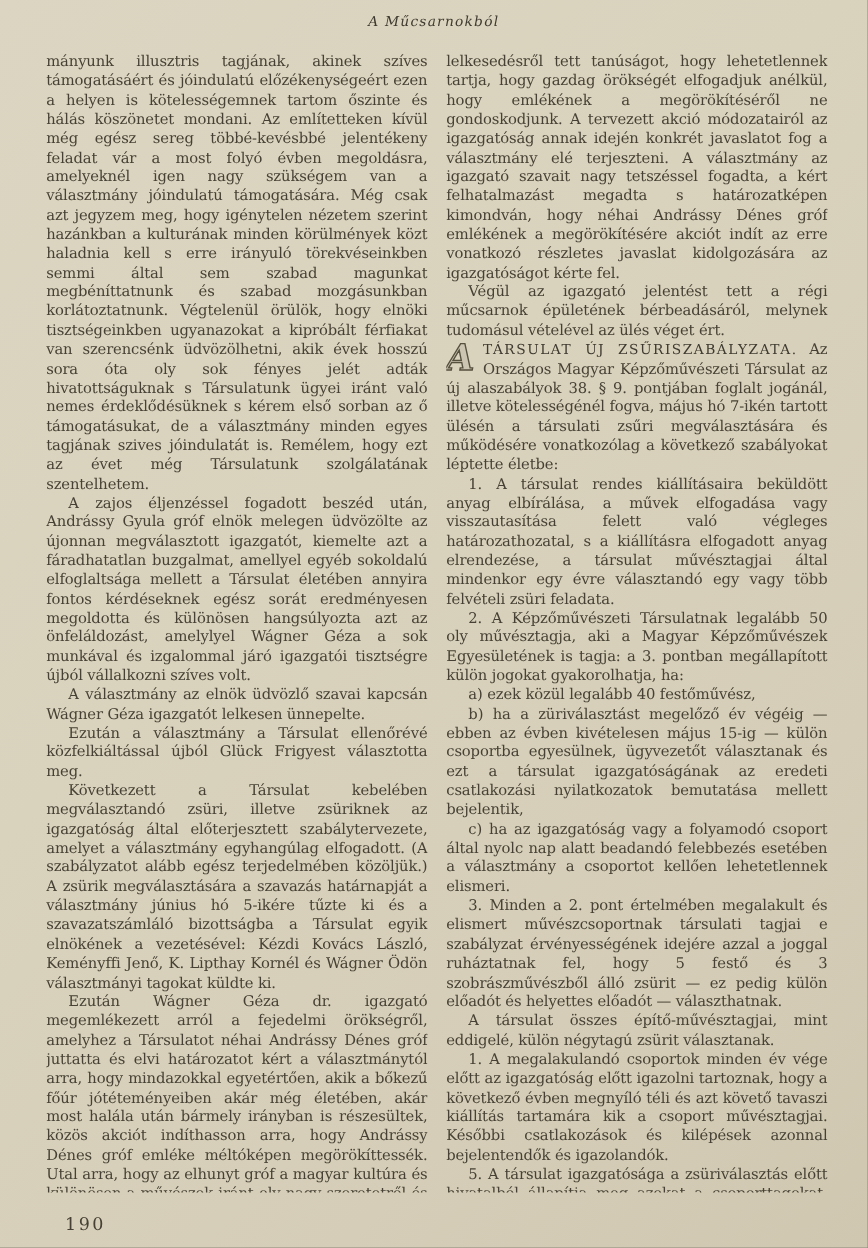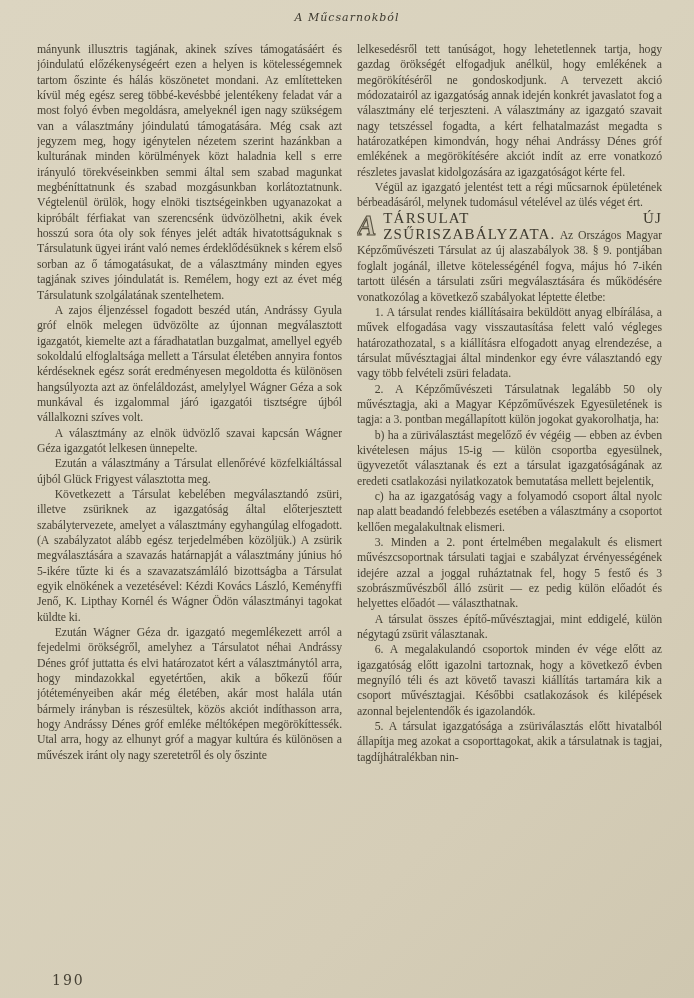--- a/index.html
+++ b/index.html
@@ -34,40 +34,39 @@
   }
   .col{
     width:305px;
     height:912px;
     overflow:hidden;
     text-align:justify;
     font-size:11.8px;
     line-height:15.35px;
     letter-spacing:-0.1px;
     color:#464134;
-    font-family:Liberation Serif, serif;
   }
   .col p{margin:0;}
   .col p.indent{text-indent:1.5em;}
   .col p.noindent{text-indent:0;}
   .section{margin-top:14px;}
   .dropcap{
     float:left;
     font-size:29px;
     line-height:26px;
     font-weight:bold;
     font-style:italic;
     padding:1px 7px 0 0;
     color:#645d4b;
   }
   @supports (-webkit-text-stroke: 1px #000){
     .dropcap{color:rgba(0,0,0,0.06);-webkit-text-stroke:1.1px #56503f;}
   }
   .section-heading{
-    font-size:15px;
+    font-size:11px;
     letter-spacing:1.2px;
     color:#3e3a2f;
   }
   .page-number{
     position:absolute;
     left:52px;top:972px;
     font-size:14px;
     letter-spacing:2px;
     color:#464134;
   }
@@ -94,25 +93,26 @@
       <p class="noindent">lelkesedésről tett tanúságot, hogy lehetetlennek tartja, hogy gazdag örökségét elfogadjuk anélkül, hogy emlékének a megörökítéséről ne gondoskodjunk. A tervezett akció módozatairól az igazgatóság annak idején konkrét javaslatot fog a választmány elé terjeszteni. A választmány az igazgató szavait nagy tetszéssel fogadta, a kért felhatalmazást megadta s határozatképen kimondván, hogy néhai Andrássy Dénes gróf emlékének a megörökítésére akciót indít az erre vonatkozó részletes javaslat kidolgozására az igazgatóságot kérte fel.</p>
       <p class="indent">Végül az igazgató jelentést tett a régi műcsarnok épületének bérbeadásáról, melynek tudomásul vételével az ülés véget ért.</p>
 
       <p class="noindent section">
         <span class="dropcap">A</span><span class="section-heading">TÁRSULAT ÚJ ZSŰRISZABÁLYZATA.</span>
         <span>Az Országos Magyar Képzőművészeti Társulat az új alaszabályok 38. § 9. pontjában foglalt jogánál, illetve kötelességénél fogva, május hó 7-ikén tartott ülésén a társulati zsűri megválasztására és működésére vonatkozólag a következő szabályokat léptette életbe:</span>
       </p>
 
       <p class="indent">1. A társulat rendes kiállításaira beküldött anyag elbírálása, a művek elfogadása vagy visszautasítása felett való végleges határozathozatal, s a kiállításra elfogadott anyag elrendezése, a társulat művésztagjai által mindenkor egy évre választandó egy vagy több felvételi zsüri feladata.</p>
       <p class="indent">2. A Képzőművészeti Társulatnak legalább 50 oly művésztagja, aki a Magyar Képzőművészek Egyesületének is tagja: a 3. pontban megállapított külön jogokat gyakorolhatja, ha:</p>
+      <p class="indent">a) ezek közül legalább 40 festőművész,</p>
       <p class="indent">b) ha a züriválasztást megelőző év végéig — ebben az évben kivételesen május 15-ig — külön csoportba egyesülnek, ügyvezetőt választanak és ezt a társulat igazgatóságának az eredeti csatlakozási nyilatkozatok bemutatása mellett bejelentik,</p>
-      <p class="indent">c) ha az igazgatóság vagy a folyamodó csoport által nyolc nap alatt beadandó felebbezés esetében a választmány a csoportot kellően megalakultnak elismeri.</p>
+      <p class="indent">c) ha az igazgatóság vagy a folyamodó csoport által nyolc nap alatt beadandó felebbezés esetében a választmány a csoportot kellően lehetetlennek elismeri.</p>
       <p class="indent">3. Minden a 2. pont értelmében megalakult és elismert művészcsoportnak társulati tagjai e szabályzat érvényességének idejére azzal a joggal ruháztatnak fel, hogy 5 festő és 3 szobrászművészből álló zsürit — ez pedig külön előadót és helyettes előadót — választhatnak.</p>
       <p class="indent">A társulat összes építő-művésztagjai, mint eddigelé, külön négytagú zsürit választanak.</p>
-      <p class="indent">6. A megalakulandó csoportok minden év vége előtt az igazgatóság előtt igazolni tartoznak, hogy a következő évben megnyíló téli és azt követő tavaszi kiállítás tartamára kik a csoport művésztagjai. Későbbi csatlakozások és kilépések azonnal bejelentendők és igazolandók.</p>
+      <p class="indent">1. A megalakulandó csoportok minden év vége előtt az igazgatóság előtt igazolni tartoznak, hogy a következő évben megnyíló téli és azt követő tavaszi kiállítás tartamára kik a csoport művésztagjai. Későbbi csatlakozások és kilépések azonnal bejelentendők és igazolandók.</p>
       <p class="indent">5. A társulat igazgatósága a zsüriválasztás előtt hivatalból állapítja meg azokat a csoporttagokat, akik a társulatnak is tagjai, tagdíjhátralékban nin-</p>
     </div>
 
   </div>
 
   <div class="page-number">190</div>
 
 </div>
 
 </body></html>

